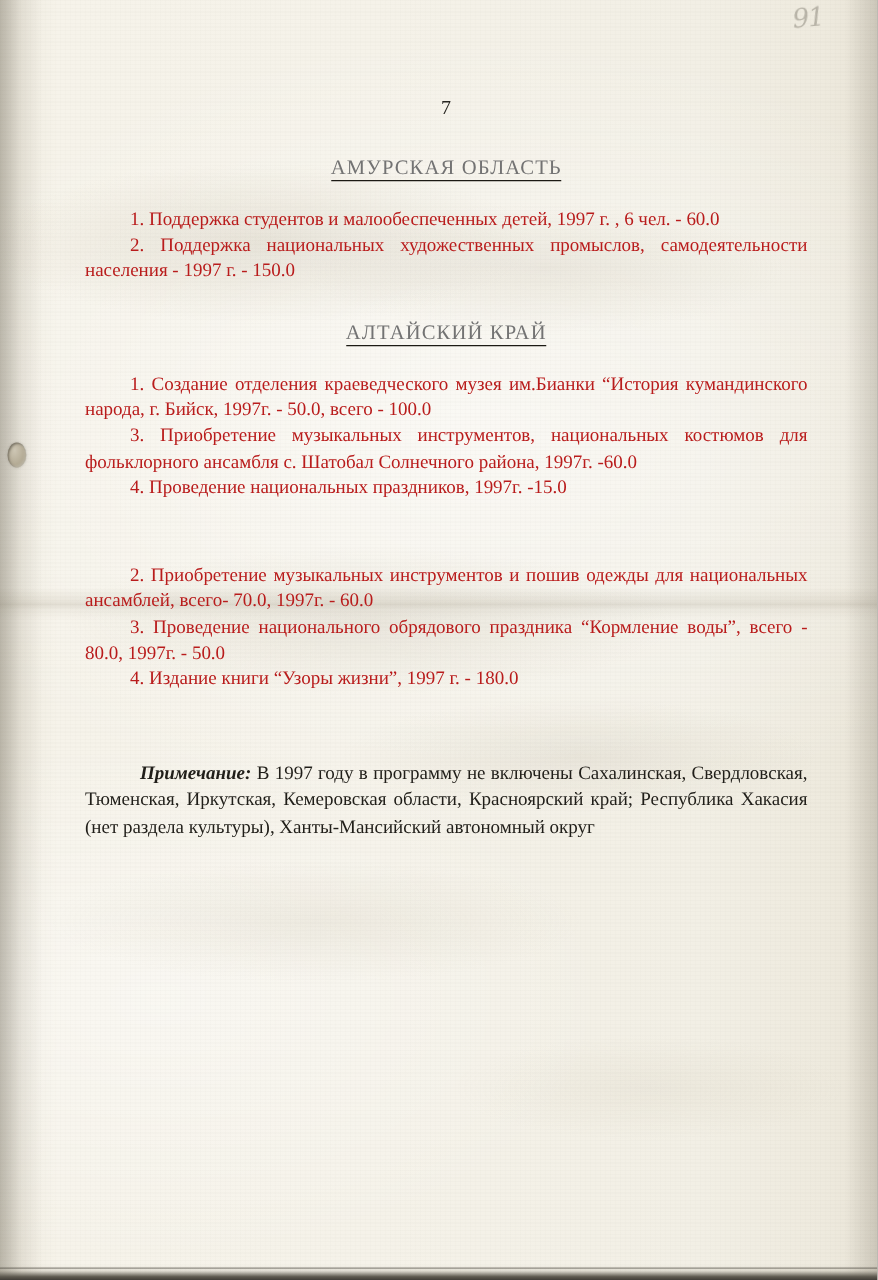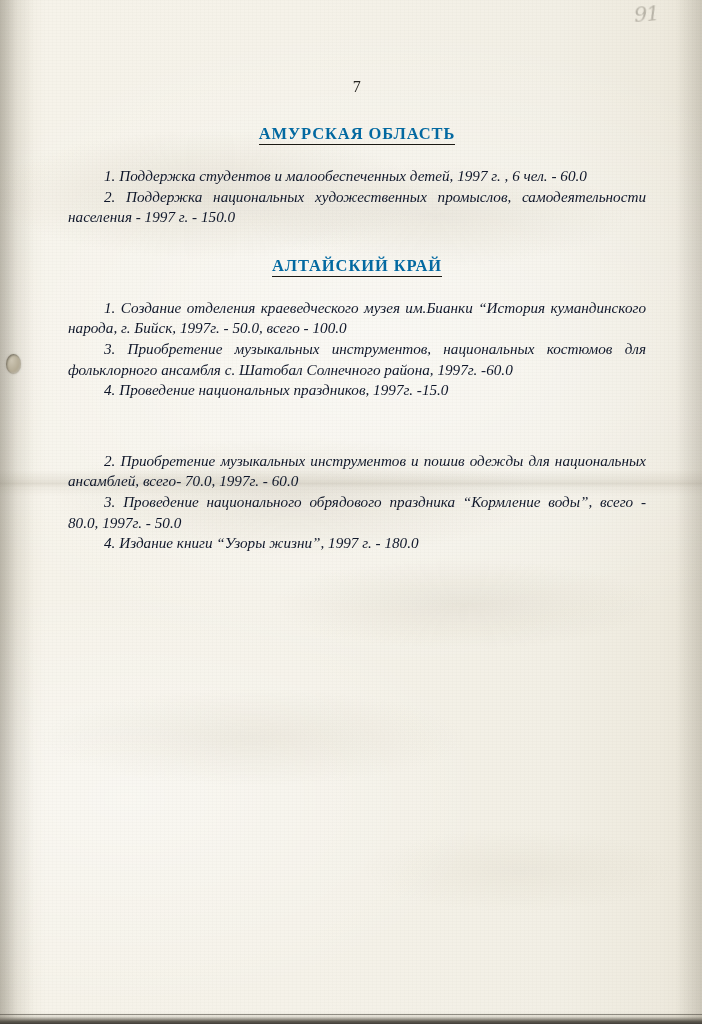--- a/index.html
+++ b/index.html
@@ -161,40 +161,39 @@
   .page-number {
     text-align: center;
     font-size: 16px;
     margin-top: 78px;
     letter-spacing: 0.5px;
     color: #262420;
   }
 
   .section-heading {
     text-align: center;
-    font-weight: bold;
+    font-weight: normal;
     font-size: 16.5px;
     letter-spacing: 0.9px;
-    color: #0369a1;
+    color: #737373;
     margin: 0;
   }
   .section-heading span {
     border-bottom: 1.6px solid #1c1a14;
     padding-bottom: 1px;
   }
 
   .para {
     font-size: 15.2px;
     line-height: 20.6px;
     text-align: justify;
     text-indent: 36px;
     margin: 0;
-    color: #0f172a;
+    color: #b91c1c;
     hyphens: none;
-    font-style: italic;
   }
   .para.nospread {
     text-align: left;
   }
 
   .note {
     font-size: 15.2px;
     line-height: 21.4px;
     text-align: justify;
     text-indent: 44px;
@@ -259,19 +258,20 @@
     <p class="para nospread">4. Проведение национальных праздников, 1997г. -15.0</p>
 
     <div class="gap-h-before"></div>
     <div class="gap-h-after"></div>
 
     <p class="para">2. Приобретение музыкальных инструментов  и пошив одежды для национальных ансамблей, всего- 70.0, 1997г. - 60.0</p>
     <p class="para">3. Проведение национального обрядового праздника “Кормление воды”, всего - 80.0, 1997г. - 50.0</p>
     <p class="para nospread">4. Издание книги “Узоры жизни”, 1997 г. - 180.0</p>
 
     <div class="gap-note"></div>
+    <p class="note"><span class="note-label">Примечание:</span><span> В 1997 году в программу не включены Сахалинская, Свердловская, Тюменская, Иркутская, Кемеровская области, Красноярский край; Республика Хакасия (нет раздела культуры), Ханты-Мансийский автономный округ</span></p>
 
   </div>
 
   <div class="bottom-rule"></div>
   <div class="bottom-edge"></div>
 
 </div>
 
 </body></html>

